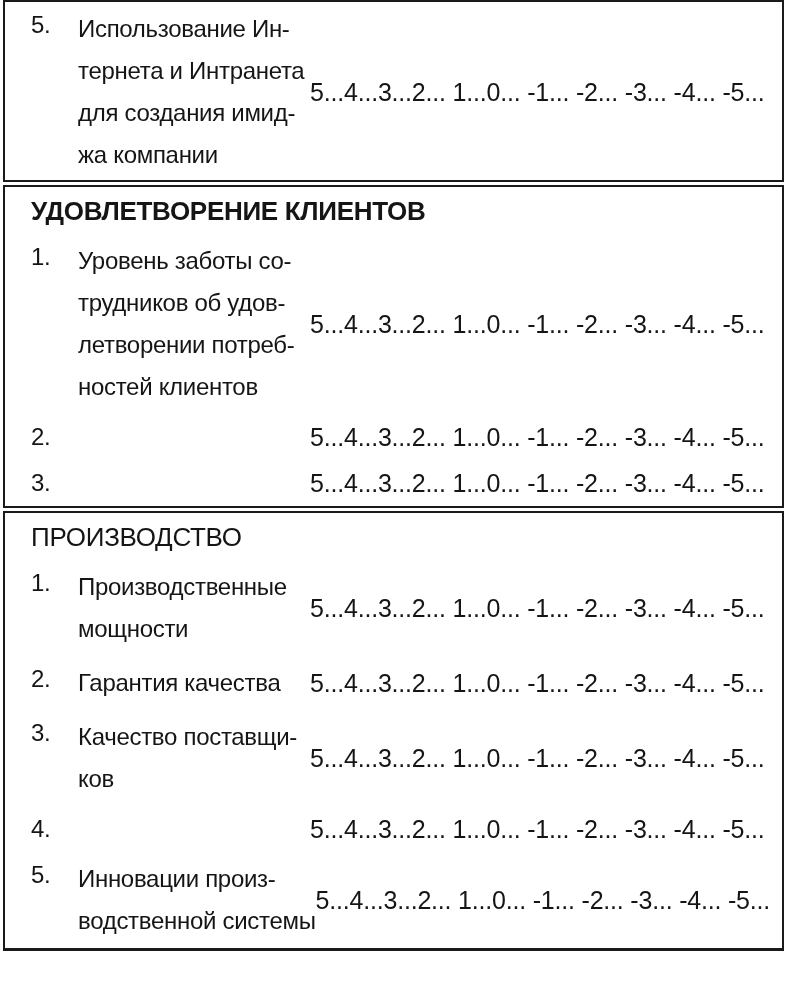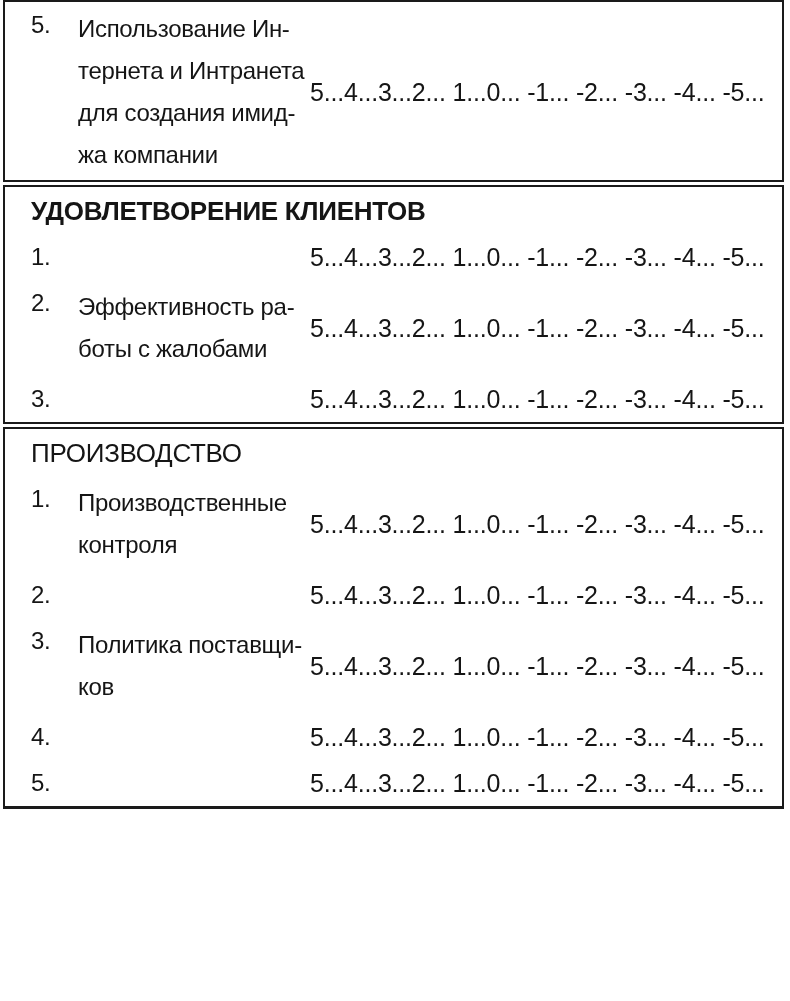--- a/index.html
+++ b/index.html
@@ -93,77 +93,82 @@
       <div class="cell-scale">5...4...3...2... 1...0... -1... -2... -3... -4... -5...</div>
     </div>
   </section>
 
   <section class="box">
     <h2 class="section-header bold">УДОВЛЕТВОРЕНИЕ КЛИЕНТОВ</h2>
 
     <div class="row">
       <div class="cell-left">
         <span class="item-num">1.</span>
+        <span class="item-text">Уровень заботы со-
+трудников об удов-
+летворении потреб-
+ностей клиентов</span>
       </div>
       <div class="cell-scale">5...4...3...2... 1...0... -1... -2... -3... -4... -5...</div>
     </div>
 
     <div class="row">
       <div class="cell-left">
         <span class="item-num">2.</span>
-        <span class="item-text">Эффективность ра-
-боты с жалобами</span>
       </div>
       <div class="cell-scale">5...4...3...2... 1...0... -1... -2... -3... -4... -5...</div>
     </div>
 
     <div class="row">
       <div class="cell-left">
         <span class="item-num">3.</span>
       </div>
       <div class="cell-scale">5...4...3...2... 1...0... -1... -2... -3... -4... -5...</div>
     </div>
   </section>
 
   <section class="box last">
     <h2 class="section-header">ПРОИЗВОДСТВО</h2>
 
     <div class="row">
       <div class="cell-left">
         <span class="item-num">1.</span>
         <span class="item-text">Производственные
-контроля</span>
+мощности</span>
       </div>
       <div class="cell-scale">5...4...3...2... 1...0... -1... -2... -3... -4... -5...</div>
     </div>
 
     <div class="row">
       <div class="cell-left">
         <span class="item-num">2.</span>
+        <span class="item-text">Гарантия качества</span>
       </div>
       <div class="cell-scale">5...4...3...2... 1...0... -1... -2... -3... -4... -5...</div>
     </div>
 
     <div class="row">
       <div class="cell-left">
         <span class="item-num">3.</span>
-        <span class="item-text">Политика поставщи-
+        <span class="item-text">Качество поставщи-
 ков</span>
       </div>
       <div class="cell-scale">5...4...3...2... 1...0... -1... -2... -3... -4... -5...</div>
     </div>
 
     <div class="row">
       <div class="cell-left">
         <span class="item-num">4.</span>
       </div>
       <div class="cell-scale">5...4...3...2... 1...0... -1... -2... -3... -4... -5...</div>
     </div>
 
     <div class="row">
       <div class="cell-left">
         <span class="item-num">5.</span>
+        <span class="item-text">Инновации произ-
+водственной системы</span>
       </div>
       <div class="cell-scale">5...4...3...2... 1...0... -1... -2... -3... -4... -5...</div>
     </div>
   </section>
 
 </div>
 
 </body></html>

